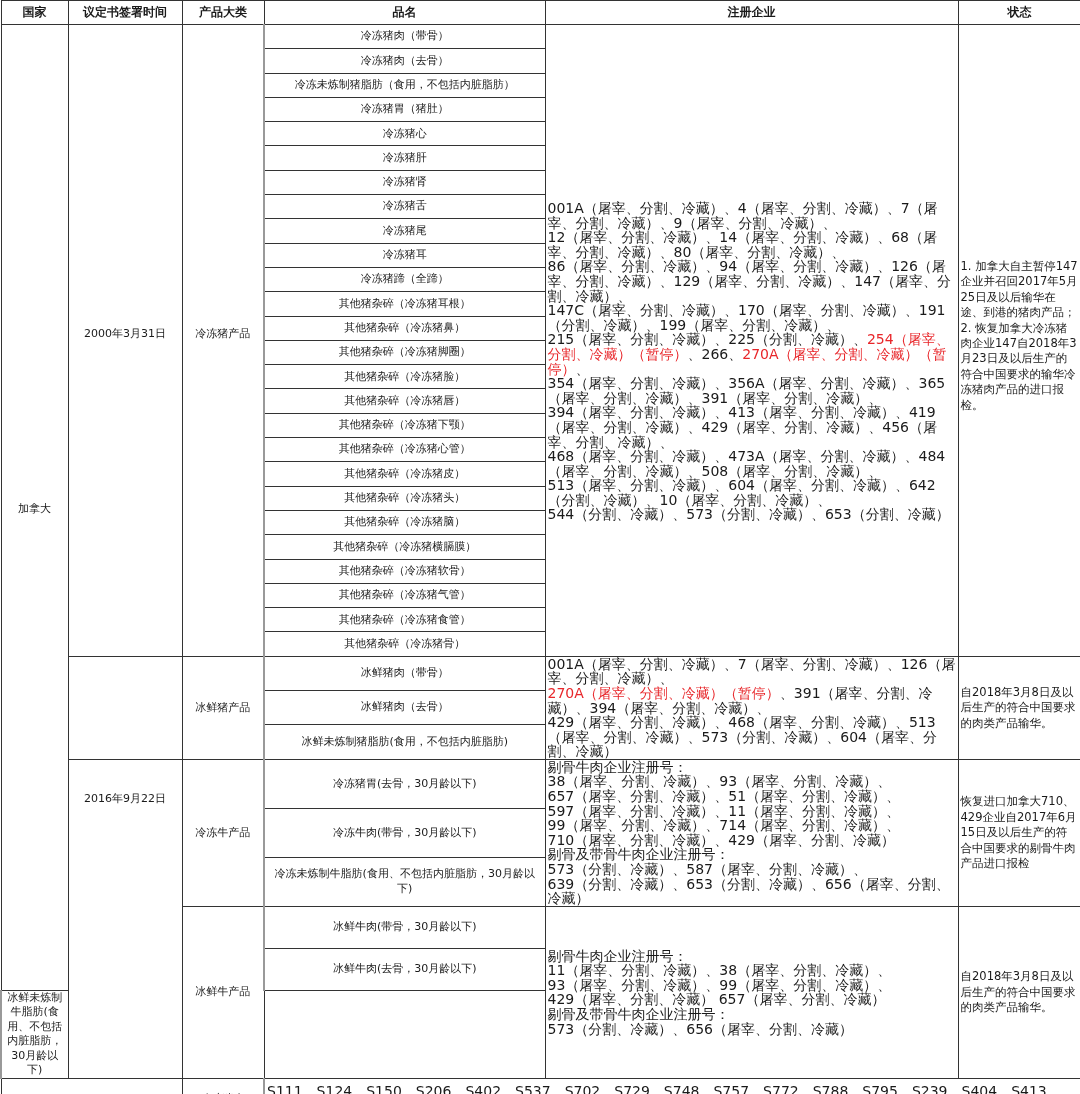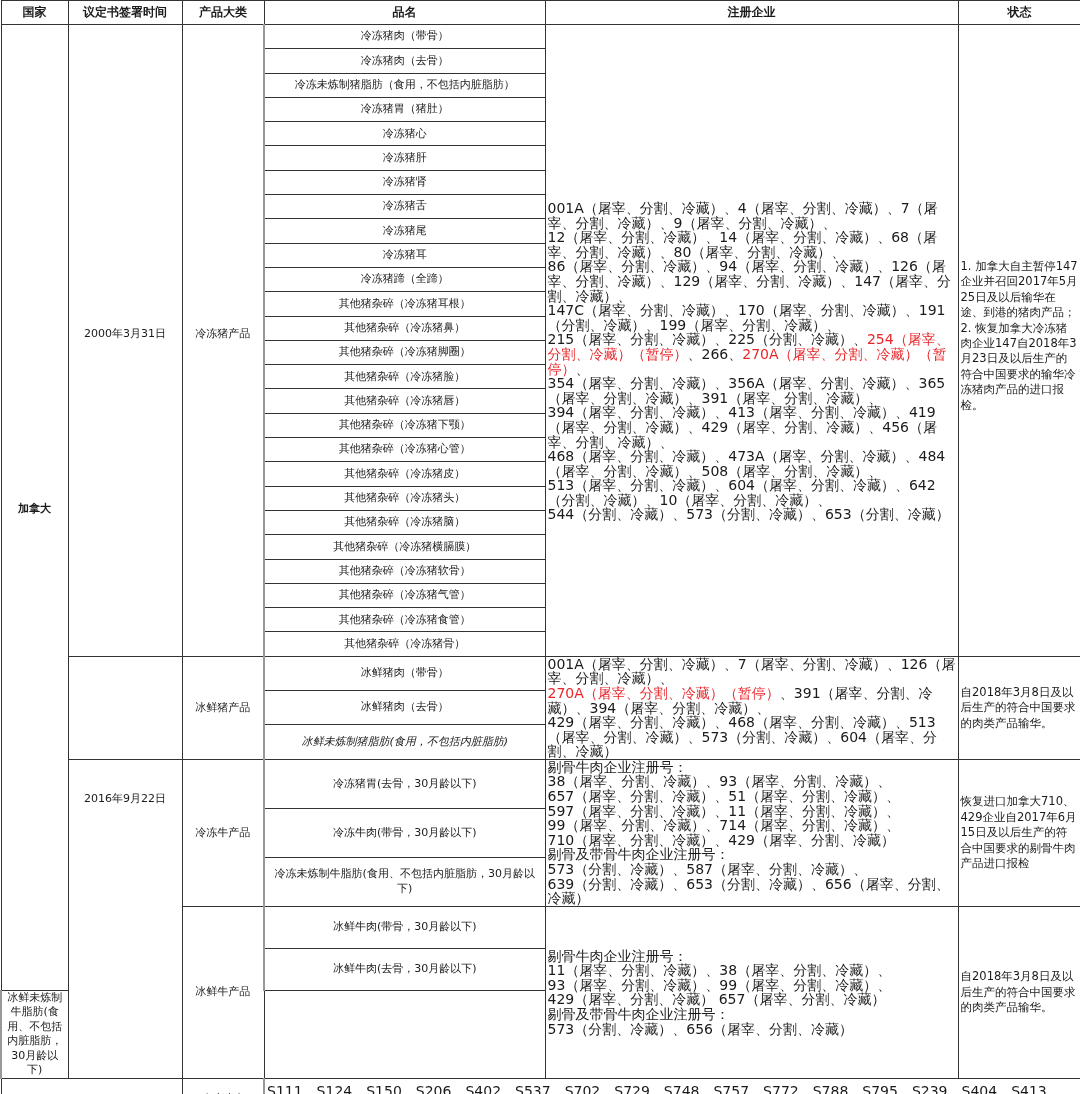--- a/index.html
+++ b/index.html
@@ -33,21 +33,21 @@
       <th>议定书签署时间</th>
       <th>产品大类</th>
       <th>品名</th>
       <th>注册企业</th>
       <th>状态</th>
     </tr>
   </thead>
   <tbody>
 
     <tr class="pork">
-      <td rowspan="34" class="c" style="padding-top:4px;font-weight:bold;">加拿大</td>
+      <td rowspan="34" class="c" style="padding-top:4px;">加拿大</td>
       <td rowspan="26" class="c" style="vertical-align:top;padding-top:302px;">2000年3月31日</td>
       <td rowspan="26" class="c" style="vertical-align:top;padding-top:302px;">冷冻猪产品</td>
       <td class="name">冷冻猪肉（带骨）</td>
       <td rowspan="26" class="l ent-block" style="vertical-align:top;padding-top:176px;">
         <div>001A（屠宰、分割、冷藏）、4（屠宰、分割、冷藏）、7（屠宰、分割、冷藏）、9（屠宰、分割、冷藏）、</div>
         <div>12（屠宰、分割、冷藏）、14（屠宰、分割、冷藏）、68（屠宰、分割、冷藏）、80（屠宰、分割、冷藏）、</div>
         <div>86（屠宰、分割、冷藏）、94（屠宰、分割、冷藏）、126（屠宰、分割、冷藏）、129（屠宰、分割、冷藏）、147（屠宰、分割、冷藏）、</div>
         <div>147C（屠宰、分割、冷藏）、170（屠宰、分割、冷藏）、191（分割、冷藏）、199（屠宰、分割、冷藏）、</div>
         <div><span>215（屠宰、分割、冷藏）、225（分割、冷藏）、</span><span class="red">254（屠宰、分割、冷藏）（暂停）</span><span>、266、</span><span class="red">270A（屠宰、分割、冷藏）（暂停）</span><span>、</span></div>
         <div>354（屠宰、分割、冷藏）、356A（屠宰、分割、冷藏）、365（屠宰、分割、冷藏）、391（屠宰、分割、冷藏）、</div>
@@ -143,21 +143,21 @@
         <div>001A（屠宰、分割、冷藏）、7（屠宰、分割、冷藏）、126（屠宰、分割、冷藏）、</div>
         <div><span class="red">270A（屠宰、分割、冷藏）（暂停）</span><span>、391（屠宰、分割、冷藏）、394（屠宰、分割、冷藏）、</span></div>
         <div>429（屠宰、分割、冷藏）、468（屠宰、分割、冷藏）、513（屠宰、分割、冷藏）、573（分割、冷藏）、604（屠宰、分割、冷藏）</div>
       </td>
       <td rowspan="3" class="l status">自2018年3月8日及以后生产的符合中国要求的肉类产品输华。</td>
     </tr>
     <tr>
         <td class="name" style="height:29px;">冰鲜猪肉（去骨）</td>
       </tr>
     <tr>
-        <td class="name" style="height:30px;font-style:italic;">冰鲜未炼制猪脂肪(食用，不包括内脏脂肪)</td>
+        <td class="name" style="height:30px;">冰鲜未炼制猪脂肪(食用，不包括内脏脂肪)</td>
       </tr>
 
     <tr>
       <td rowspan="6" class="c" style="vertical-align:top;padding-top:32px;">2016年9月22日</td>
       <td rowspan="3" class="c">冷冻牛产品</td>
       <td class="name" style="height:43px;">冷冻猪胃(去骨，30月龄以下)</td>
       <td rowspan="3" class="l ent-block">
         <div>剔骨牛肉企业注册号：</div>
         <div>38（屠宰、分割、冷藏）、93（屠宰、分割、冷藏）、</div>
         <div>657（屠宰、分割、冷藏）、51（屠宰、分割、冷藏）、</div>

